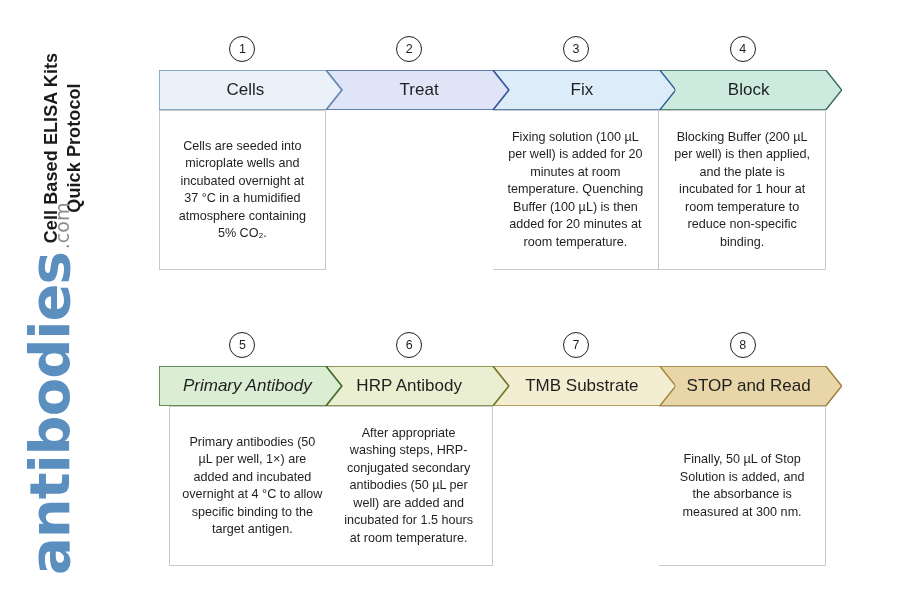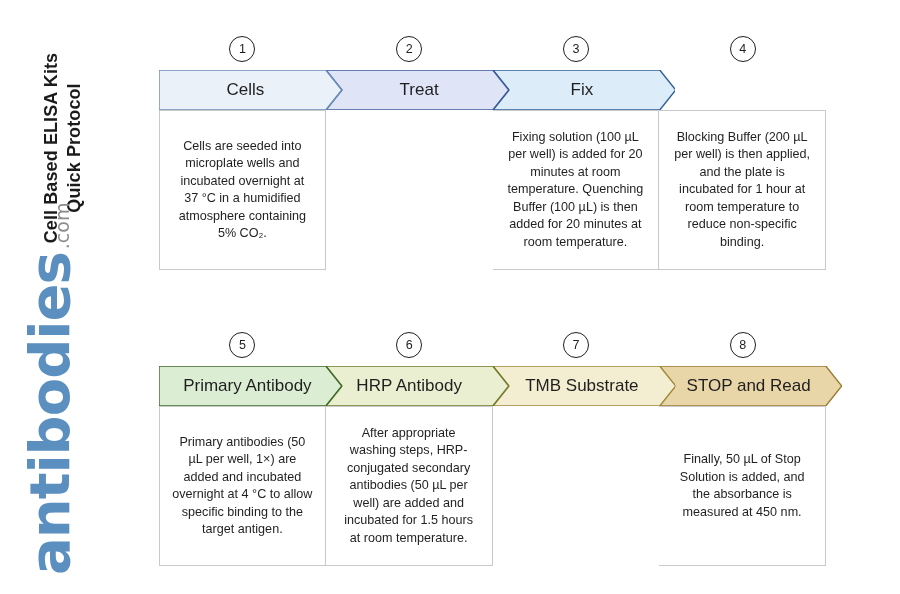--- a/index.html
+++ b/index.html
@@ -158,20 +158,28 @@
           <span style="margin-left: 14px; margin-right: 10px;">Treat</span>
         </div>
         <div class="chev" style="left: 333.5px; width: 182.75px; z-index: 8;">
           <span class="shape">
             <svg viewBox="0 0 182.75 40" preserveAspectRatio="none">
               <polygon points="0,0 166.75,0 182.75,20 166.75,40 0,40 16,20" fill="#dcecf8" stroke="#2f5f96" stroke-width="1.4" stroke-linejoin="miter"></polygon>
             </svg>
           </span>
           <span style="margin-left: 6px; margin-right: 10px;">Fix</span>
         </div>
+        <div class="chev" style="left: 500.25px; width: 182.75px; z-index: 7;">
+          <span class="shape">
+            <svg viewBox="0 0 182.75 40" preserveAspectRatio="none">
+              <polygon points="0,0 166.75,0 182.75,20 166.75,40 0,40 16,20" fill="#cdeade" stroke="#35695a" stroke-width="1.4" stroke-linejoin="miter"></polygon>
+            </svg>
+          </span>
+          <span style="margin-left: 6px; margin-right: 10px;">Block</span>
+        </div>
       </div>
     <div class="bodies">
         <div class="cell" style="left: 0px; width: 166.75px; border-left: 1px solid rgb(201, 201, 201);">
           <p>Cells are seeded into microplate wells and incubated overnight at 37 °C in a humidified atmosphere containing 5% CO₂.</p>
         </div>
         <div class="cell" style="left: 333.5px; width: 166.75px;">
           <p>Fixing solution (100 µL per well) is added for 20 minutes at room temperature. Quenching Buffer (100 µL) is then added for 20 minutes at room temperature.</p>
         </div>
         <div class="cell" style="left: 500.25px; width: 166.75px;">
           <p>Blocking Buffer (200 µL per well) is then applied, and the plate is incubated for 1 hour at room temperature to reduce non-specific binding.</p>
@@ -186,21 +194,21 @@
         <div class="badge" style="left: 416.875px;">7</div>
         <div class="badge" style="left: 583.625px;">8</div>
       </div>
     <div class="chevrons">
         <div class="chev" style="left: 0px; width: 182.75px; z-index: 10;">
           <span class="shape">
             <svg viewBox="0 0 182.75 40" preserveAspectRatio="none">
               <polygon points="0,0 166.75,0 182.75,20 166.75,40 0,40" fill="#dbeed3" stroke="#3f6b2e" stroke-width="1.4" stroke-linejoin="miter"></polygon>
             </svg>
           </span>
-          <span style="margin-left: 4px; margin-right: 10px;">Primary Antibody</span>
+          <span style="margin-left: 4px; margin-right: 10px; font-style: italic;">Primary Antibody</span>
         </div>
         <div class="chev" style="left: 166.75px; width: 182.75px; z-index: 9;">
           <span class="shape">
             <svg viewBox="0 0 182.75 40" preserveAspectRatio="none">
               <polygon points="0,0 166.75,0 182.75,20 166.75,40 0,40 16,20" fill="#e9efd0" stroke="#6f7a2a" stroke-width="1.4" stroke-linejoin="miter"></polygon>
             </svg>
           </span>
           <span style="margin-left: 6px; margin-right: 22px;">HRP Antibody</span>
         </div>
         <div class="chev" style="left: 333.5px; width: 182.75px; z-index: 8;">
@@ -214,25 +222,25 @@
         <div class="chev" style="left: 500.25px; width: 182.75px; z-index: 7;">
           <span class="shape">
             <svg viewBox="0 0 182.75 40" preserveAspectRatio="none">
               <polygon points="0,0 166.75,0 182.75,20 166.75,40 0,40 16,20" fill="#e8d6a8" stroke="#9b7b33" stroke-width="1.4" stroke-linejoin="miter"></polygon>
             </svg>
           </span>
           <span style="margin-left: 6px; margin-right: 10px;">STOP and Read</span>
         </div>
       </div>
     <div class="bodies">
-        <div class="cell" style="left: 0px; width: 166.75px; border-left: 1px solid rgb(201, 201, 201);">
+        <div class="cell" style="left: 10px; width: 166.75px; border-left: 1px solid rgb(201, 201, 201);">
           <p>Primary antibodies (50 µL per well, 1×) are added and incubated overnight at 4 °C to allow specific binding to the target antigen.</p>
         </div>
         <div class="cell" style="left: 166.75px; width: 166.75px;">
           <p>After appropriate washing steps, HRP-conjugated secondary antibodies (50 µL per well) are added and incubated for 1.5 hours at room temperature.</p>
         </div>
         <div class="cell" style="left: 500.25px; width: 166.75px;">
-          <p>Finally, 50 µL of Stop Solution is added, and the absorbance is measured at 450 nm.</p>
+          <p>Finally, 50 µL of Stop Solution is added, and the absorbance is measured at 300 nm.</p>
         </div>
       </div>
   </div>
 
 </div>
 
 </body></html>

